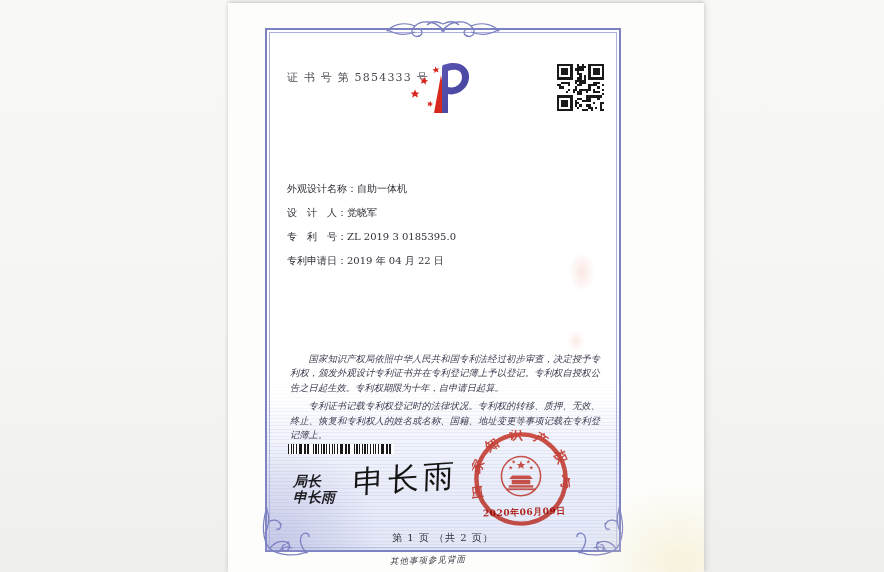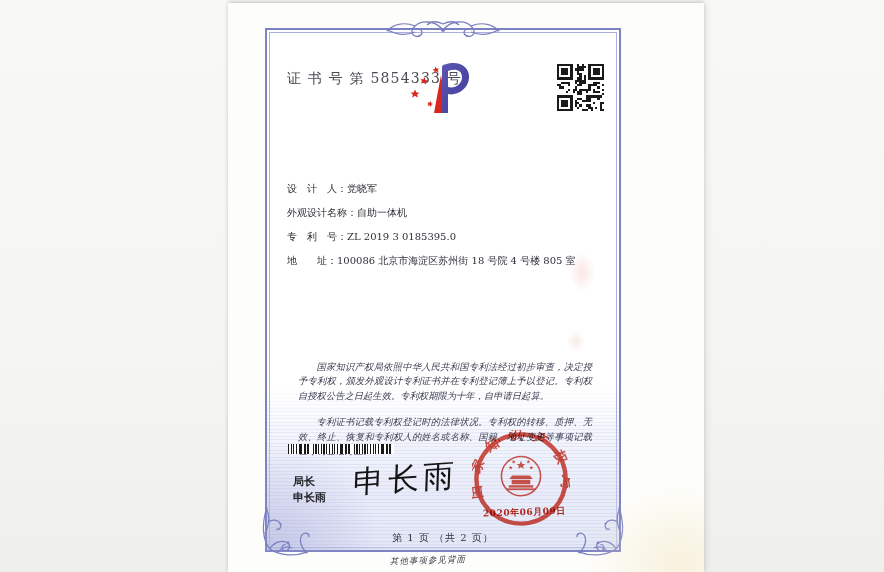--- a/index.html
+++ b/index.html
@@ -32,37 +32,37 @@
   .smudge{position:absolute;border-radius:50%;pointer-events:none;}
   .smudge.s1{right:24px;top:222px;width:26px;height:40px;
         background:radial-gradient(ellipse,rgba(225,120,95,.18),rgba(225,120,95,0) 70%);}
   .smudge.s2{right:34px;top:300px;width:18px;height:22px;
         background:radial-gradient(ellipse,rgba(225,120,95,.15),rgba(225,120,95,0) 70%);}
   
   .orn-top{position:absolute;left:50%;top:-13px;transform:translateX(-50%);}
   .orn-bl{position:absolute;left:-9px;bottom:-9px;}
   .orn-br{position:absolute;right:-9px;bottom:-9px;transform:scaleX(-1);}
   
-  .cert-no{position:absolute;left:20px;top:40px;font-size:14px;letter-spacing:1.2px;color:#4a4a52;}
+  .cert-no{position:absolute;left:20px;top:40px;font-size:11px;letter-spacing:1.2px;color:#4a4a52;}
   .logo{position:absolute;left:139px;top:31px;}
   .qr{position:absolute;left:290px;top:34px;width:47px;height:47px;background:#fff;}
   .title{position:absolute;left:0;right:0;top:94px;text-align:center;
          font-size:22px;font-weight:700;letter-spacing:2px;color:#17171c;}
   .fields{position:absolute;left:20px;right:10px;top:147px;font-size:10px;color:#2e2e36;}
   .frow{line-height:24px;height:24px;white-space:nowrap;}
   .frow .pair1{display:inline-block;width:155px;}
   .paras{position:absolute;left:19px;right:15px;top:318px;
          font-size:9.3px;line-height:14.4px;color:#3c3c50;font-style:italic;
          text-align:justify;}
-  .paras p{margin:12px;text-indent:2em;}
+  .paras p{margin:4px;text-indent:2em;}
   .barcode{position:absolute;left:21px;top:414px;width:106px;height:10px;
          background:repeating-linear-gradient(90deg,#181818 0 1.2px,#fff 1.2px 2.6px,#181818 2.6px 4.5px,#fff 4.5px 5.3px,#181818 5.3px 6px,#fff 6px 8.2px);}
   .director{position:absolute;left:26px;top:444px;
          font-family:"DejaVu Sans","Liberation Sans",sans-serif;
-         font-size:11px;font-weight:700;color:#1d1d22;line-height:15.5px;}
+         font-size:14px;font-weight:700;color:#1d1d22;line-height:15.5px;font-style:italic;}
   .signature{position:absolute;left:86px;top:428px;width:110px;
          font-size:31px;color:#141414;transform:rotate(-4deg) skewX(-6deg);
          letter-spacing:4px;white-space:nowrap;}
   .seal{position:absolute;left:205px;top:400px;width:98px;height:98px;
          mix-blend-mode:multiply;opacity:.95;}
   .seal-date{position:absolute;left:216px;top:476px;font-size:9px;font-weight:700;
          color:#c4271c;letter-spacing:.5px;transform:rotate(-2deg);white-space:nowrap;
          mix-blend-mode:multiply;}
   .page-no{position:absolute;left:0;right:0;top:501px;text-align:center;
          font-size:10px;color:#33333a;letter-spacing:1px;}
@@ -274,24 +274,24 @@
             <g>
               <rect x="0" y="14" width="7" height="7" fill="#1a1a1a"></rect>
               <rect x="1" y="15" width="5" height="5" fill="#ffffff"></rect>
               <rect x="2" y="16" width="3" height="3" fill="#1a1a1a"></rect>
             </g>
           </svg>
       </div>
 
 
       <div class="fields">
+        <div class="frow"><span>外观设计名称：</span><span>自助一体机</span></div>
         <div class="frow"><span>设　计　人：</span><span>党晓军</span></div>
-        <div class="frow"><span>外观设计名称：</span><span>自助一体机</span></div>
         <div class="frow"><span>专　利　号：</span><span>ZL 2019 3 0185395.0</span></div>
-        <div class="frow"><span>地　　址：</span><span>100086 北京市海淀区苏州街 18 号院 4 号楼 805 室</span></div>
+        <div class="frow"><span>专利申请日：</span><span>2019 年 04 月 22 日</span></div>
       </div>
 
       <div class="paras">
         <p>国家知识产权局依照中华人民共和国专利法经过初步审查，决定授予专利权，颁发外观设计专利证书并在专利登记簿上予以登记。专利权自授权公告之日起生效。专利权期限为十年，自申请日起算。</p>
         <p>专利证书记载专利权登记时的法律状况。专利权的转移、质押、无效、终止、恢复和专利权人的姓名或名称、国籍、地址变更等事项记载在专利登记簿上。</p>
       </div>
 
       <div class="barcode"></div>
       <div class="director">
         <div>局长</div>

